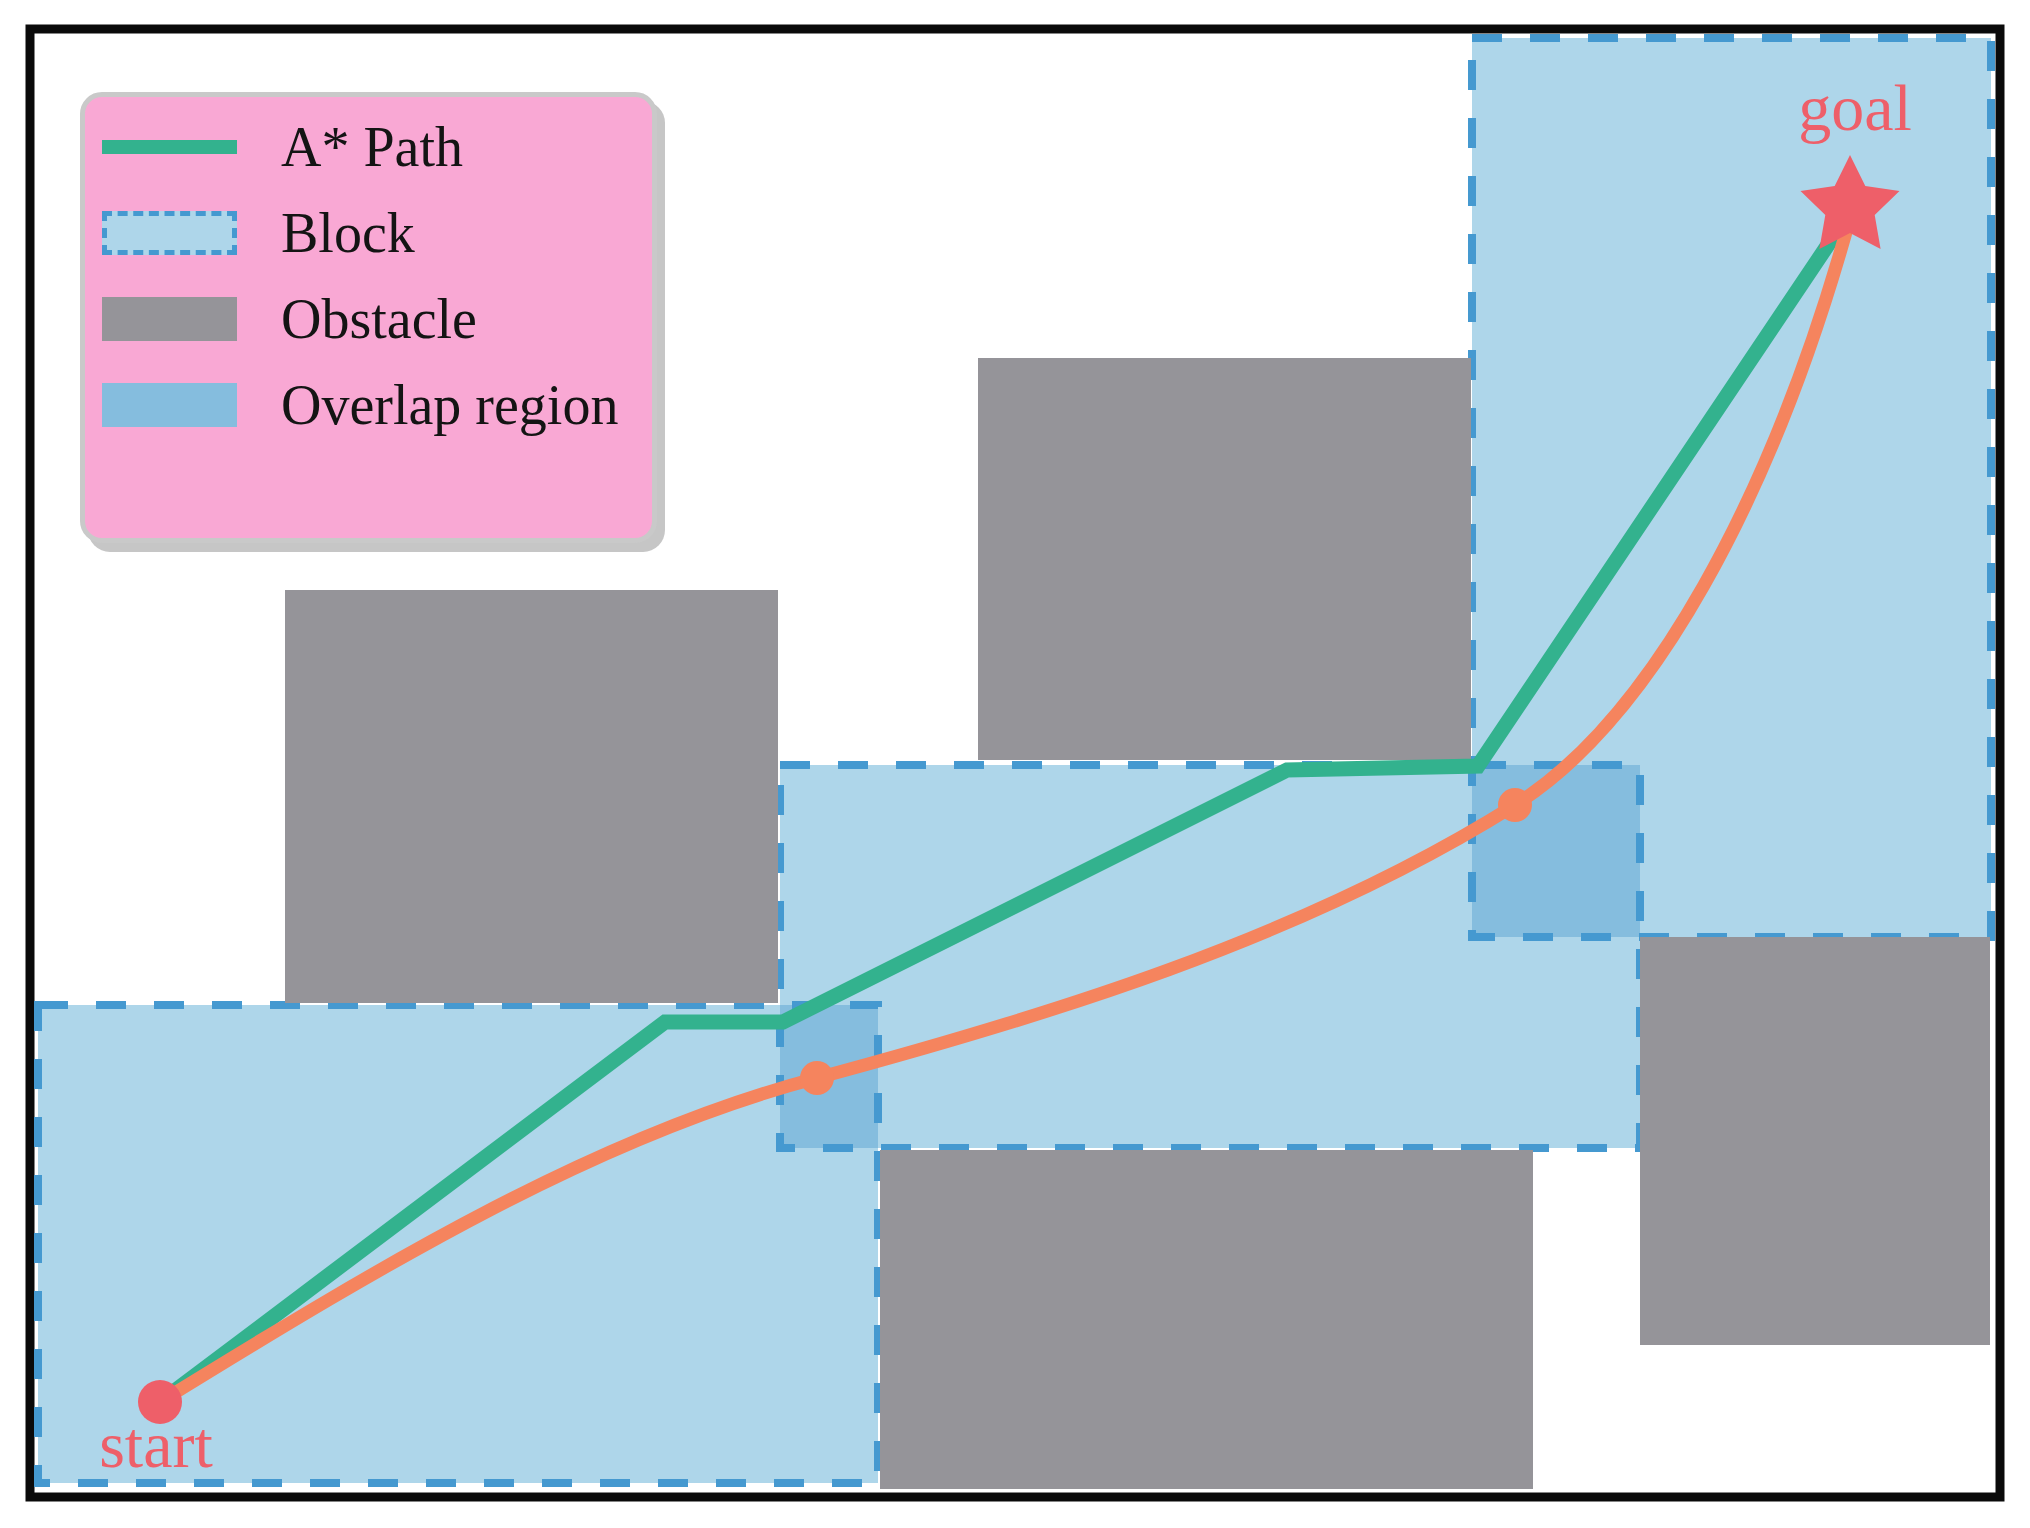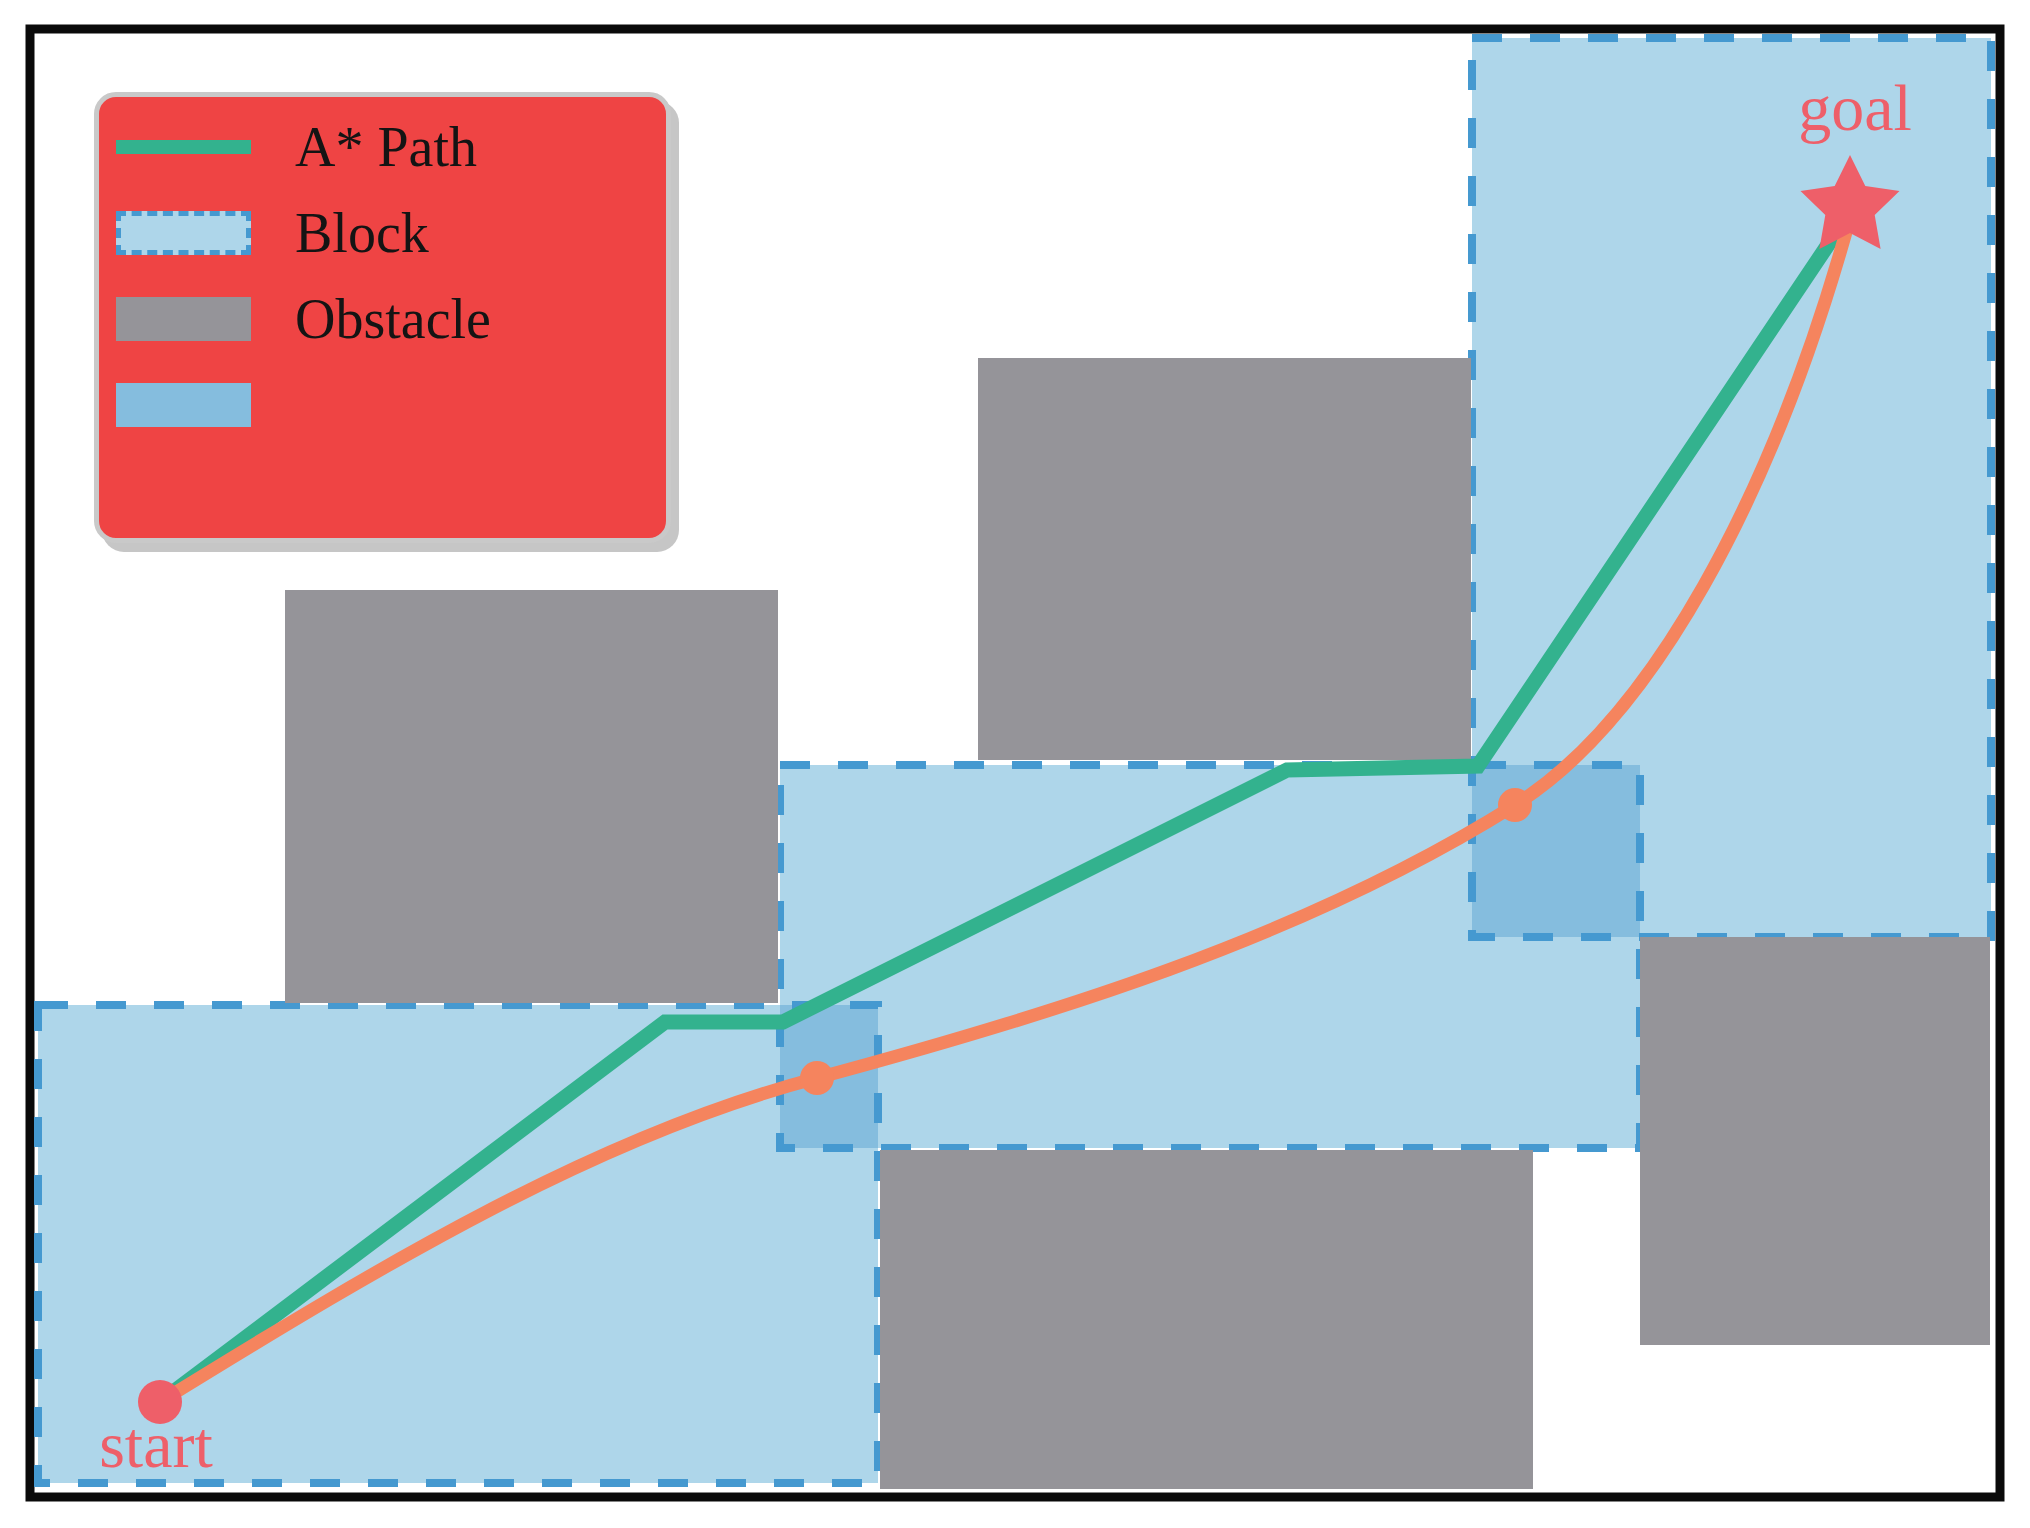--- a/index.html
+++ b/index.html
@@ -8,24 +8,24 @@
     font-family:"Liberation Serif", serif;overflow:hidden;
   }
   #scene-svg{position:absolute;left:0;top:0;}
   .anno{
     font-family:"Liberation Serif", serif;
     font-size:66px;
     text-anchor:middle;
   }
   .legend{
     position:absolute;left:80px;top:92px;width:577px;height:451px;
-    box-sizing:border-box;background:#ef4444;
+    box-sizing:border-box;background:#f9a8d4;
     border:5px solid #c9c9c9;border-radius:22px;
     box-shadow:8px 9px 0 #c6c6c6;
-    padding:7px 0 0 17px;z-index:2;margin-left:14px;
+    padding:7px 0 0 17px;z-index:2;
   }
   .legend-row{height:86px;display:flex;align-items:center;}
   .swatch{flex:0 0 135px;width:135px;margin-right:44px;box-sizing:border-box;}
   .swatch.line{height:14px;}
   .swatch.patch{height:44px;}
   .legend-label{font-size:56px;color:#141414;line-height:1;white-space:nowrap;}
 </style>
 </head>
 <body>
 
@@ -63,14 +63,15 @@
   <div class="legend-row">
     <span class="swatch patch" style="background: rgb(174, 214, 234); border: 5px dashed rgb(69, 153, 208);"></span>
     <span class="legend-label">Block</span>
   </div>
   <div class="legend-row">
     <span class="swatch patch" style="background: rgb(149, 148, 153);"></span>
     <span class="legend-label">Obstacle</span>
   </div>
   <div class="legend-row">
     <span class="swatch patch" style="background: rgb(133, 189, 222);"></span>
+    <span class="legend-label">Overlap region</span>
   </div>
 </div>
 
 </body></html>

